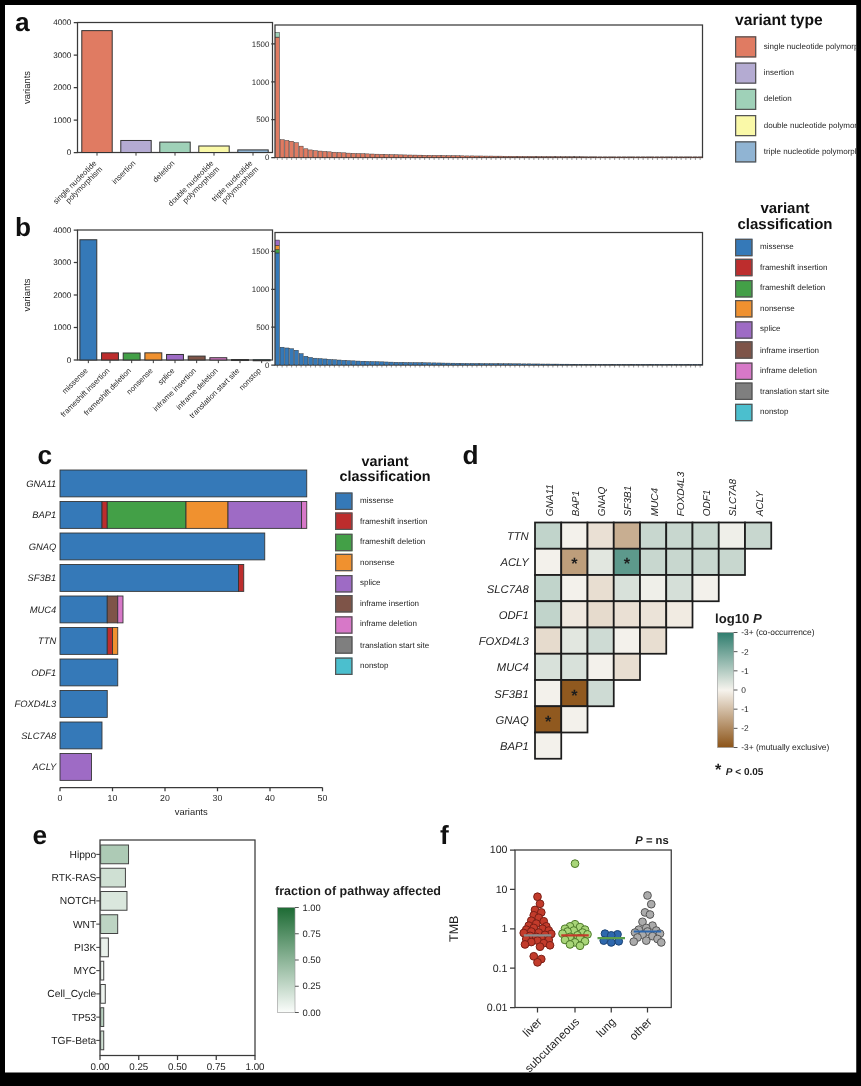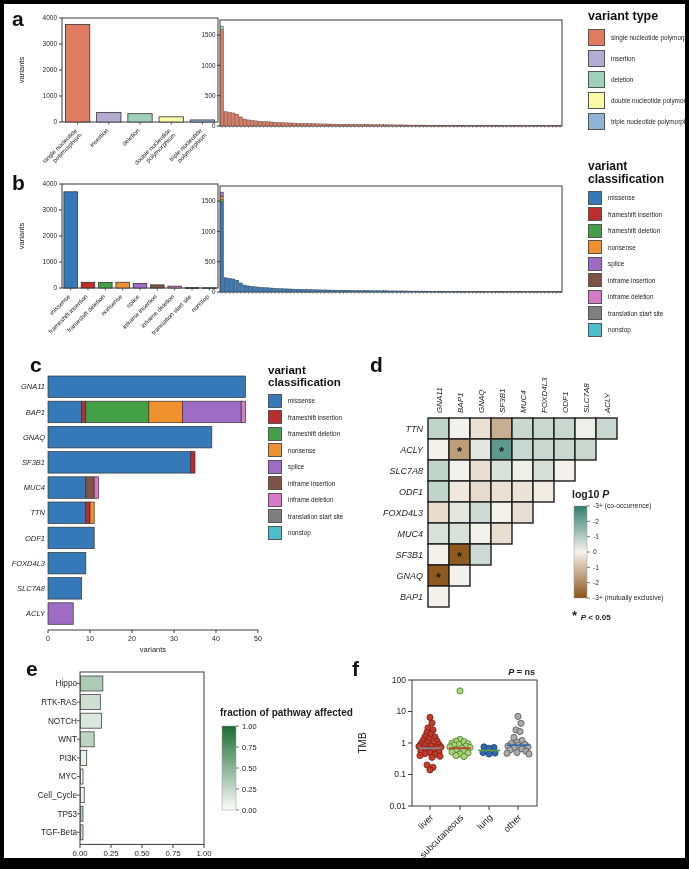--- a/index.html
+++ b/index.html
@@ -2,21 +2,21 @@
 <html><head>
 <meta charset="utf-8">
 <style>
   html,body{margin:0;padding:0;background:#fff;font-family:"Liberation Sans",sans-serif;}
   .frame{position:relative;width:689px;height:869px;box-sizing:border-box;background:#fff;
          border:4px solid #000;border-bottom:11px solid #000;overflow:hidden;}
   .abs{position:absolute;}
   .panel-letter{position:absolute;font-weight:bold;font-size:21px;color:#101010;line-height:1;}
   .legend{position:absolute;}
   .legend-title{font-weight:bold;font-size:12.5px;color:#111;line-height:1.08;margin-bottom:5px;}
-  .legend-title.small{font-size:12px;}
+  .legend-title.small{font-size:12px;text-align:center;}
   .legend-item{display:flex;align-items:center;margin-bottom:4px;}
   .legend-item.tight{margin-bottom:2.5px;}
   .legend-swatch{width:15px;height:15px;border:0.8px solid #555;margin-right:6px;flex:0 0 auto;}
   .legend-swatch.sm{width:12px;height:12px;}
   .legend-label{font-size:6.4px;color:#1d1d1d;white-space:nowrap;}
   svg text{fill:#1d1d1d;}
 </style>
 </head>
 <body>
 

